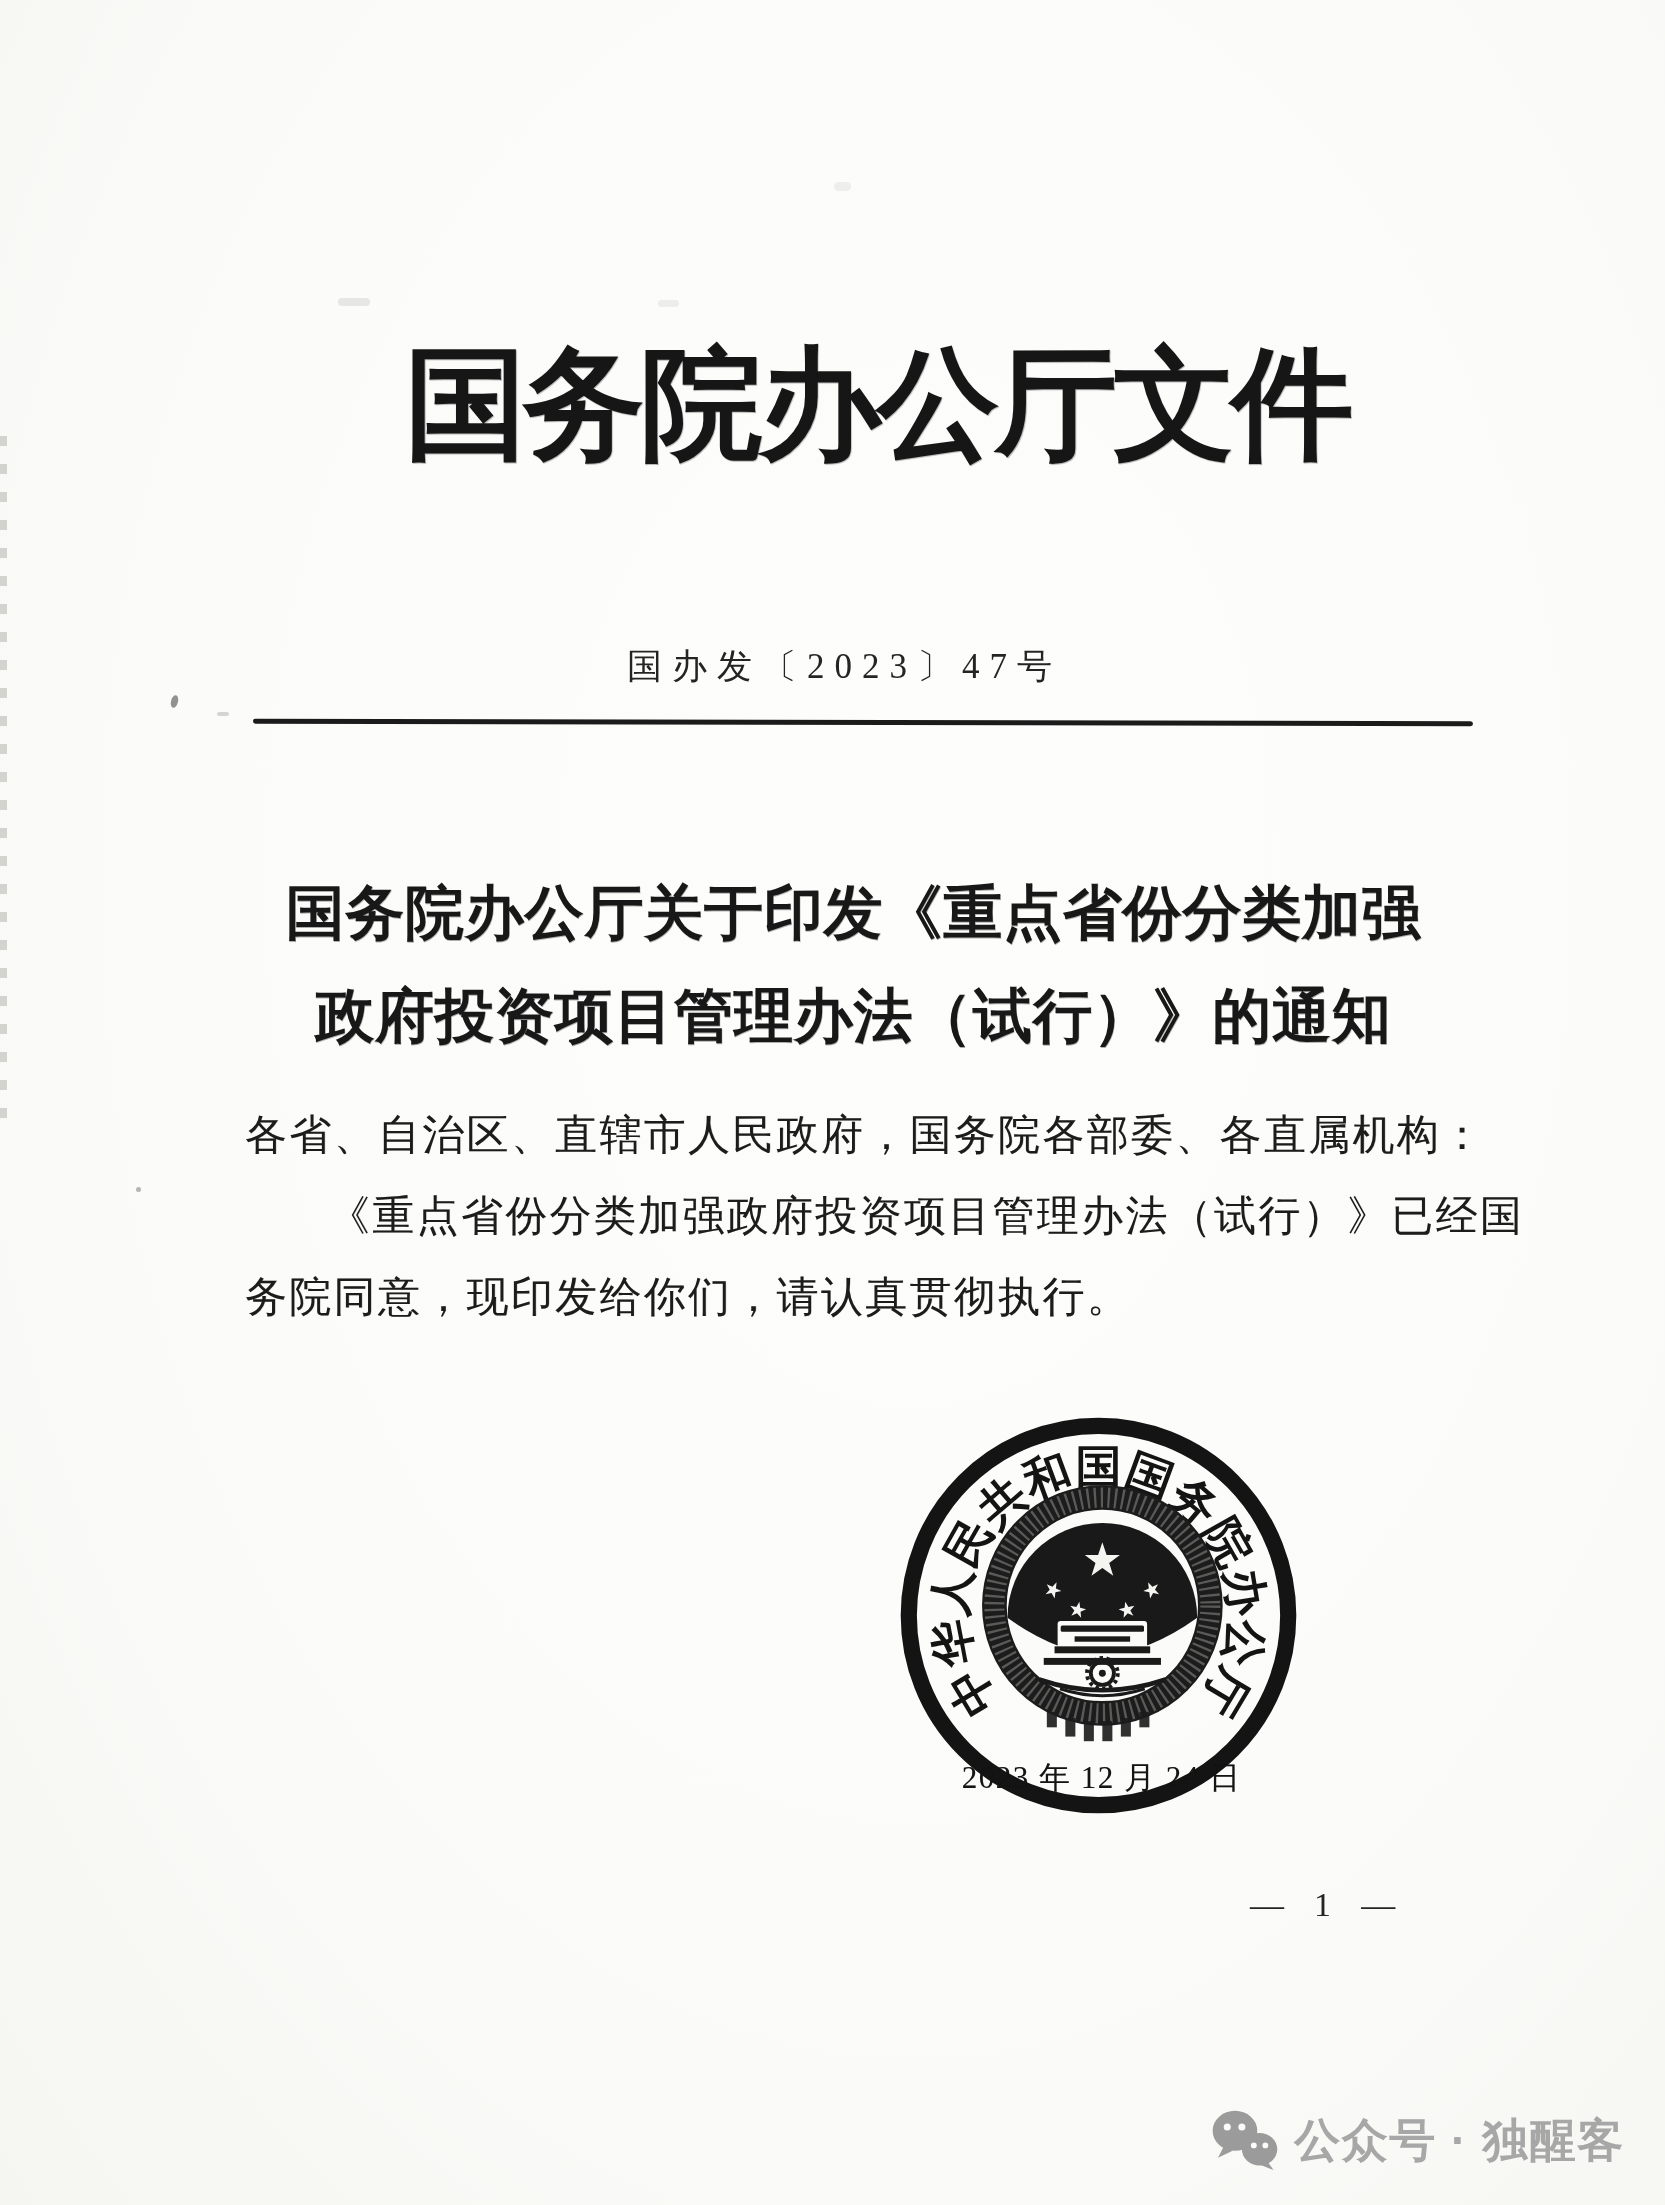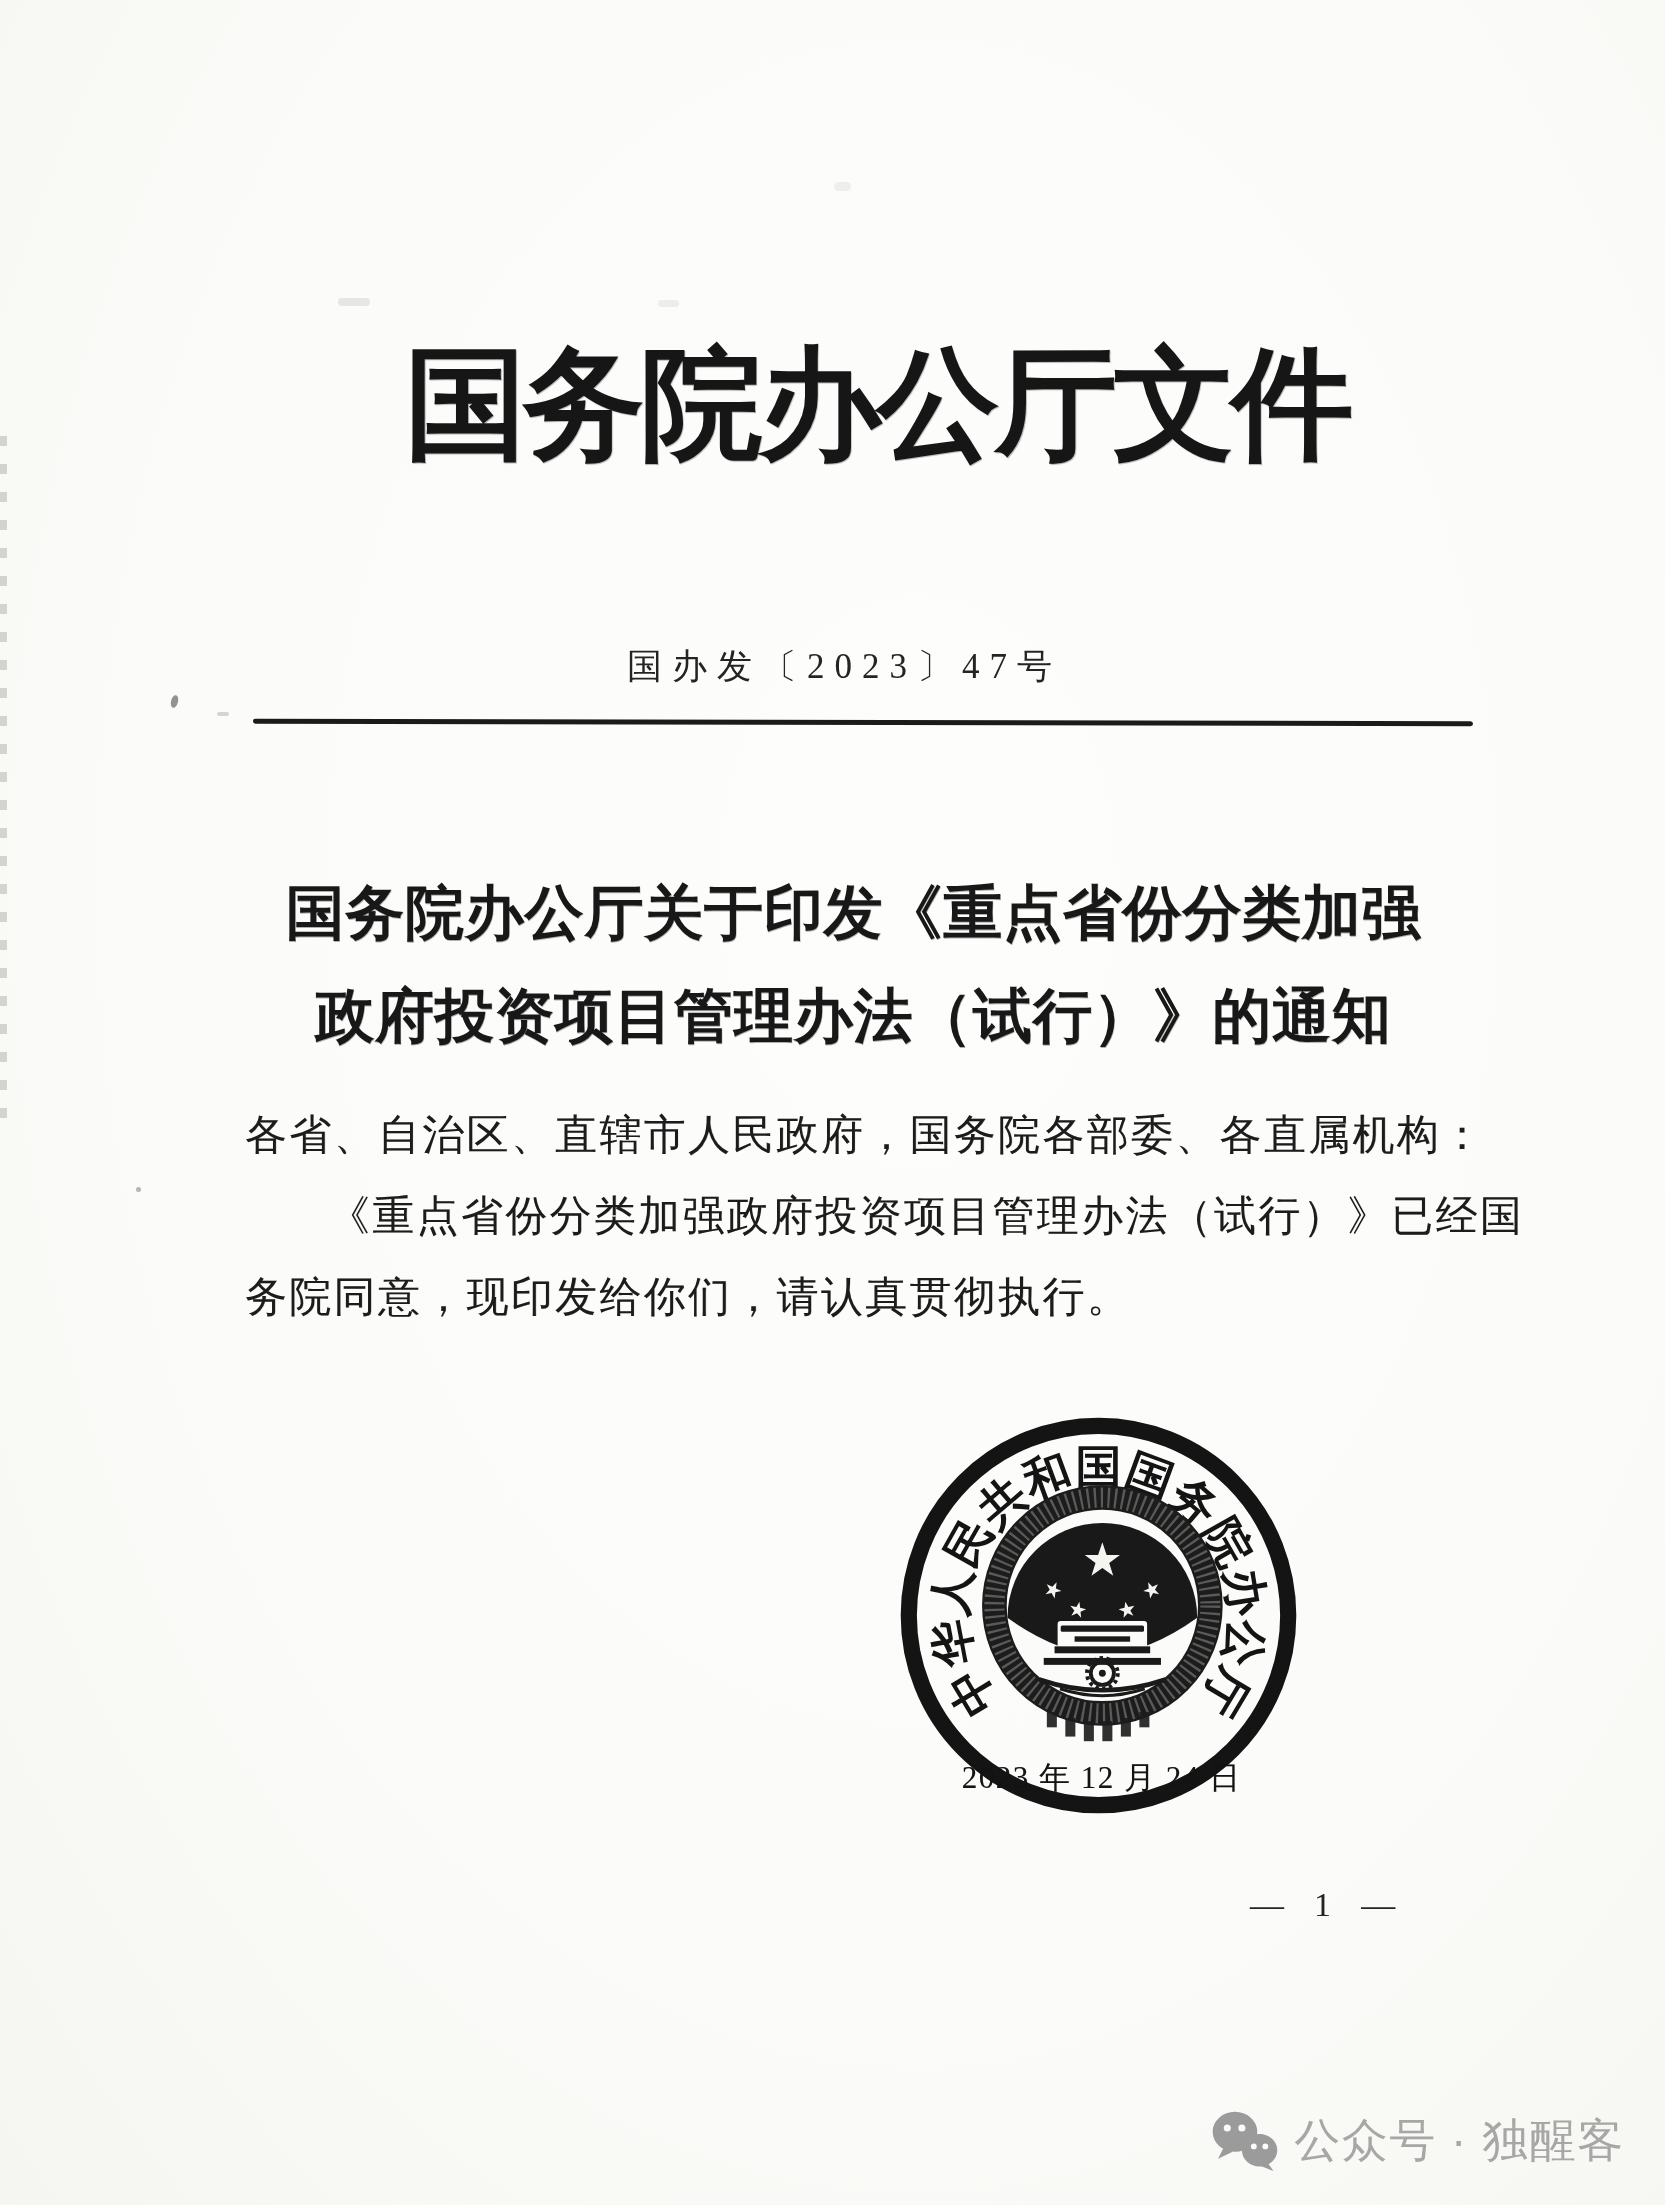--- a/index.html
+++ b/index.html
@@ -20,21 +20,21 @@
   .body-text{top:1095px;left:245px;width:1201px;font-size:42px;line-height:81px;
     letter-spacing:2.3px;color:#1c1c1c;text-shadow:0.4px 0.4px 0.4px rgba(0,0,0,.25);}
   .body-line{white-space:nowrap;}
   .body-line.indent{text-indent:83px;}
   .seal-svg{left:871px;top:1388px;width:455px;height:455px;z-index:2;}
   .seal-date{top:1757px;left:793px;width:617px;text-align:center;font-size:31px;
     letter-spacing:1.5px;color:#141414;z-index:3;white-space:nowrap;
     text-shadow:0.4px 0.4px 0.4px rgba(0,0,0,.3);}
   .page-number{top:1886px;left:1172px;width:312px;text-align:center;font-size:34px;
     letter-spacing:10.8px;color:#242424;white-space:nowrap;}
-  .watermark{left:1211px;top:2110px;display:flex;align-items:center;gap:12.3px;z-index:4;}
+  .watermark{left:1211px;top:2110px;display:flex;align-items:flex-start;gap:12.3px;z-index:4;font-weight:bold;}
   .watermark-label{font-family:"Liberation Sans","DejaVu Sans",sans-serif;
     font-size:46px;color:#a7a7a7;letter-spacing:1.5px;white-space:nowrap;}
   
   .edge-strip{left:0;top:436px;width:7px;height:686px;opacity:.55;
     background:repeating-linear-gradient(180deg,#b4b4ae 0 10px,transparent 10px 28px);}
   .speck-a{left:171px;top:695px;width:7px;height:13px;border-radius:50%;
     background:#4c4c4c;opacity:.6;transform:rotate(14deg);}
   .speck-b{left:217px;top:712px;width:11.6px;height:3.9px;border-radius:2.3px;
     background:#9a9a9a;opacity:.4;}
   .speck-c{left:136px;top:1187px;width:5.4px;height:5.4px;border-radius:50%;

